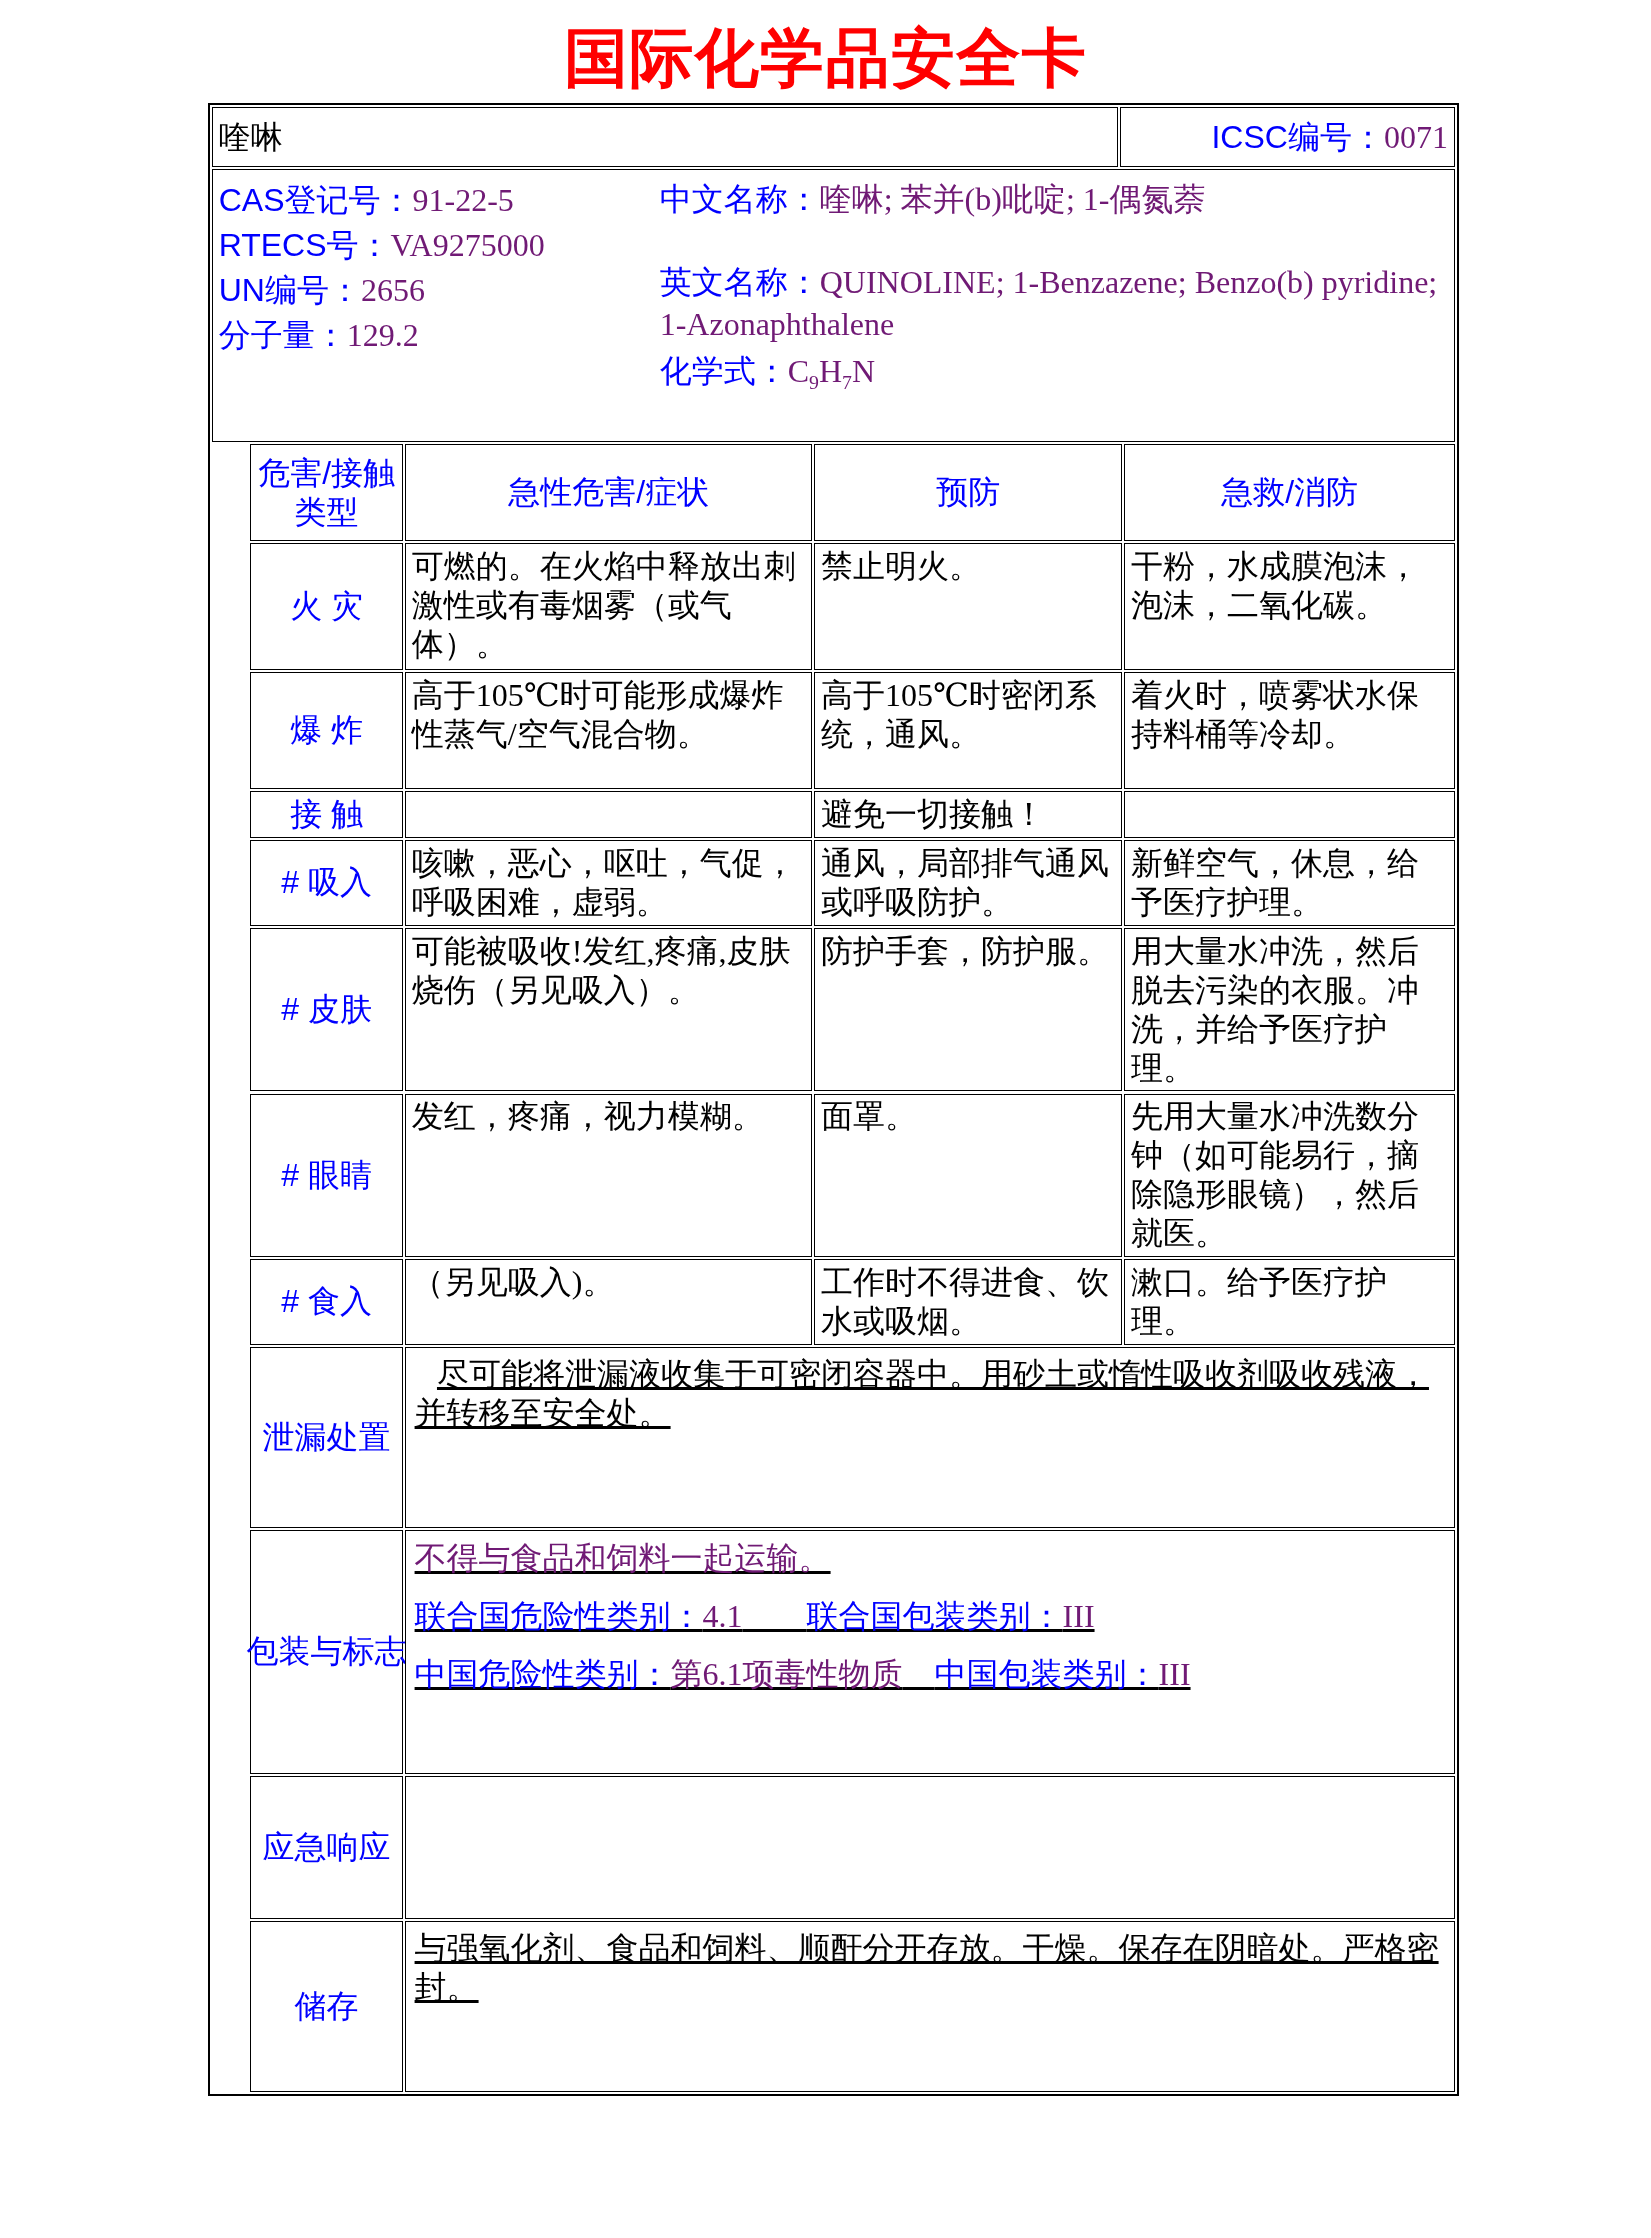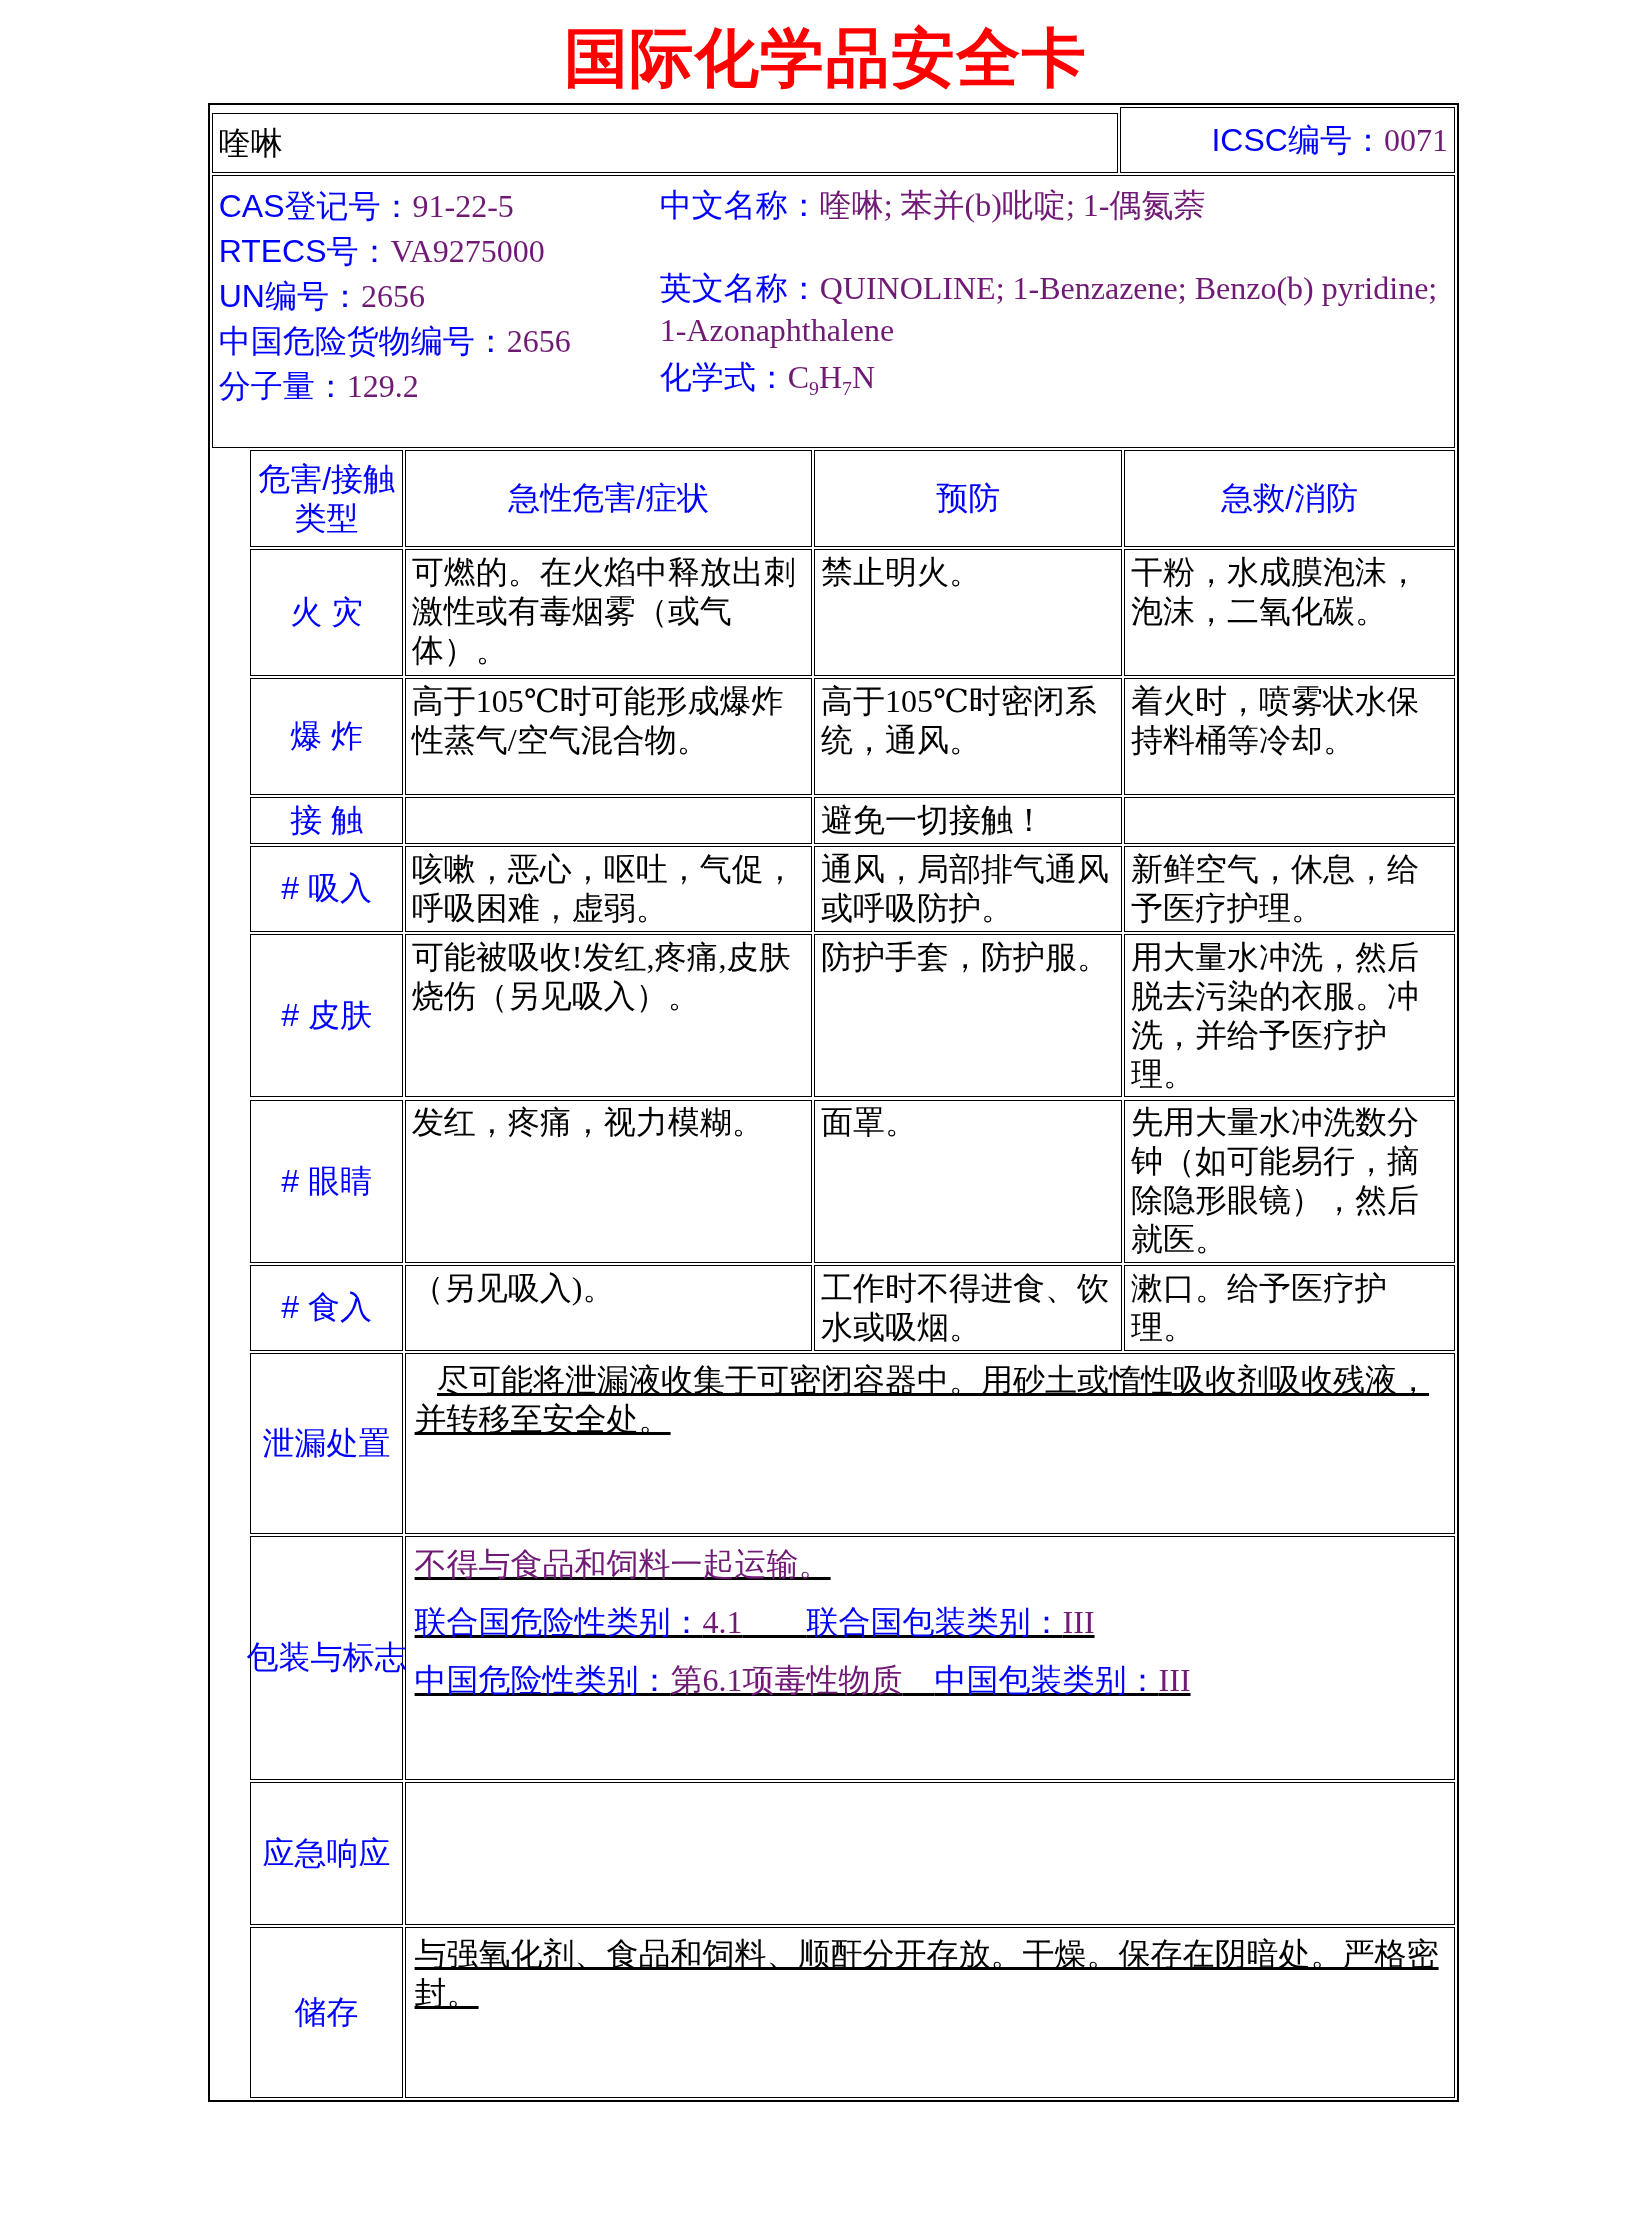--- a/index.html
+++ b/index.html
@@ -9,21 +9,21 @@
     font-size:64px;line-height:1.08;letter-spacing:1.4px;}
   .tbl{box-sizing:border-box;margin-left:208px;width:1251px;border:2.8px solid #000;
     padding:2.1px;display:flex;flex-direction:column;gap:2.1px;background:#fff;}
   .row{display:flex;gap:2.1px;}
   .cell{box-sizing:border-box;border:1.4px solid #000;padding:2.8px 5.6px;
     font-size:32px;line-height:39px;background:#fff;}
   .lbl{color:#0000ff;font-family:"Liberation Sans","DejaVu Sans",sans-serif;}
   .val{color:#701a75;}
   .vcenter{display:flex;align-items:center;}
   
-  .cell-name{width:906px;min-height:60px;margin-top:6px;}
+  .cell-name{width:906px;min-height:60px;}
   .cell-icsc{flex:1;min-height:60px;justify-content:flex-end;padding-right:6px;}
   
   .cell-ids{flex:1;min-height:225px;display:flex;padding:8.4px 5.6px;}
   .ids-left{width:441px;}
   .ids-left .id-line{line-height:45px;white-space:nowrap;}
   .ids-right{flex:1;}
   .ids-right .entry{line-height:42px;margin-bottom:41px;}
   .ids-right .entry:nth-child(2){margin-bottom:4.2px;}
   sub{font-size:0.62em;line-height:0;}
   
@@ -63,21 +63,20 @@
         <span class="lbl">ICSC编号：</span>
         <span class="val">0071</span>
       </div>
   </div>
   <div class="row">
     <div class="cell cell-ids">
       <div class="ids-left" id="ids-left">
           <div class="id-line"><span class="lbl">CAS登记号：</span><span class="val">91-22-5</span></div>
           <div class="id-line"><span class="lbl">RTECS号：</span><span class="val">VA9275000</span></div>
           <div class="id-line"><span class="lbl">UN编号：</span><span class="val">2656</span></div>
-          <div class="id-line"><span class="lbl">中国危险货物编号：</span><span class="val">2656</span></div>
           <div class="id-line"><span class="lbl">分子量：</span><span class="val">129.2</span></div>
         </div>
       <div class="ids-right" id="ids-right">
           <div class="entry"><span class="lbl">中文名称：</span><span class="val">喹啉; 苯并(b)吡啶; 1-偶氮萘</span></div>
           <div class="entry"><span class="lbl">英文名称：</span><span class="val">QUINOLINE; 1-Benzazene; Benzo(b) pyridine; 1-Azonaphthalene</span></div>
           <div class="entry"><span class="lbl">化学式：</span><span class="val"><span>C</span><sub>9</sub><span>H</span><sub>7</sub><span>N</span></span></div>
         </div>
     </div>
   </div>
   <div class="row rh-head" id="hazard-head">

